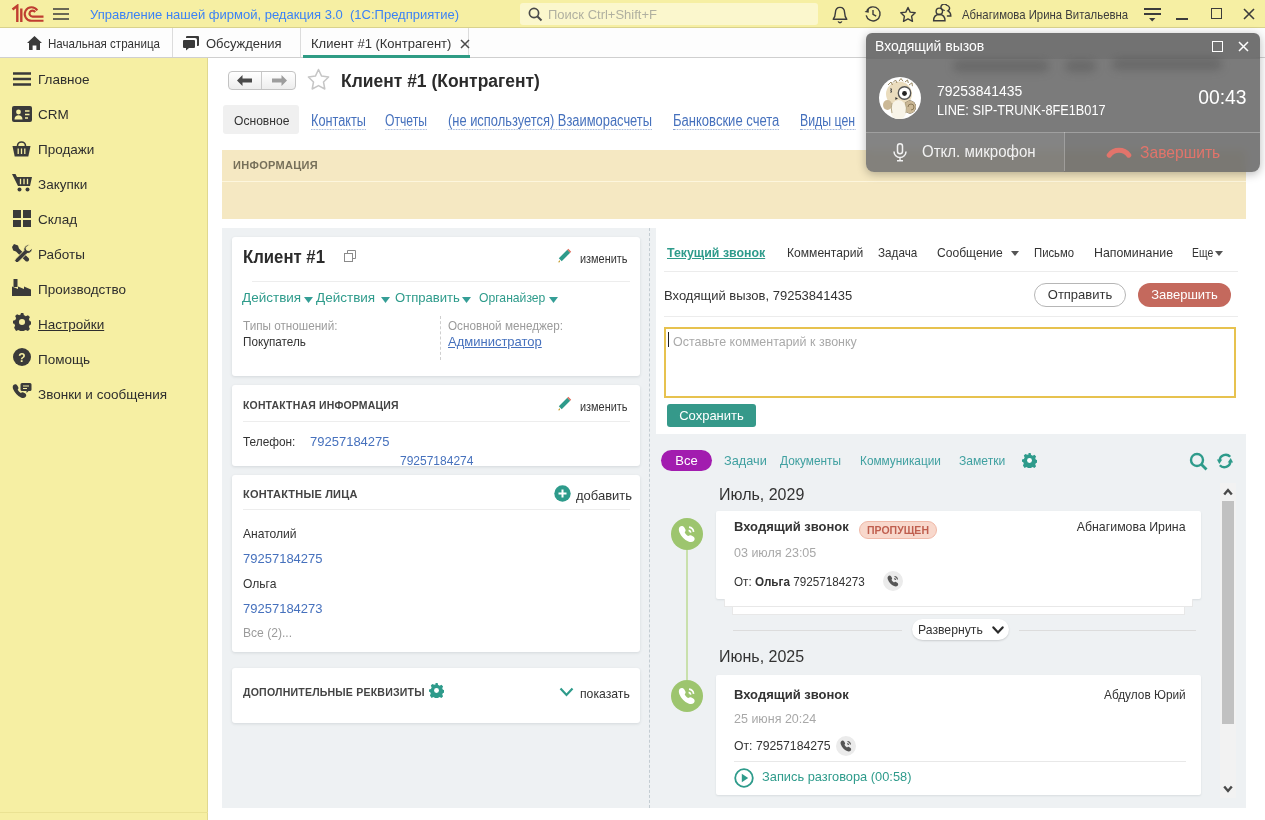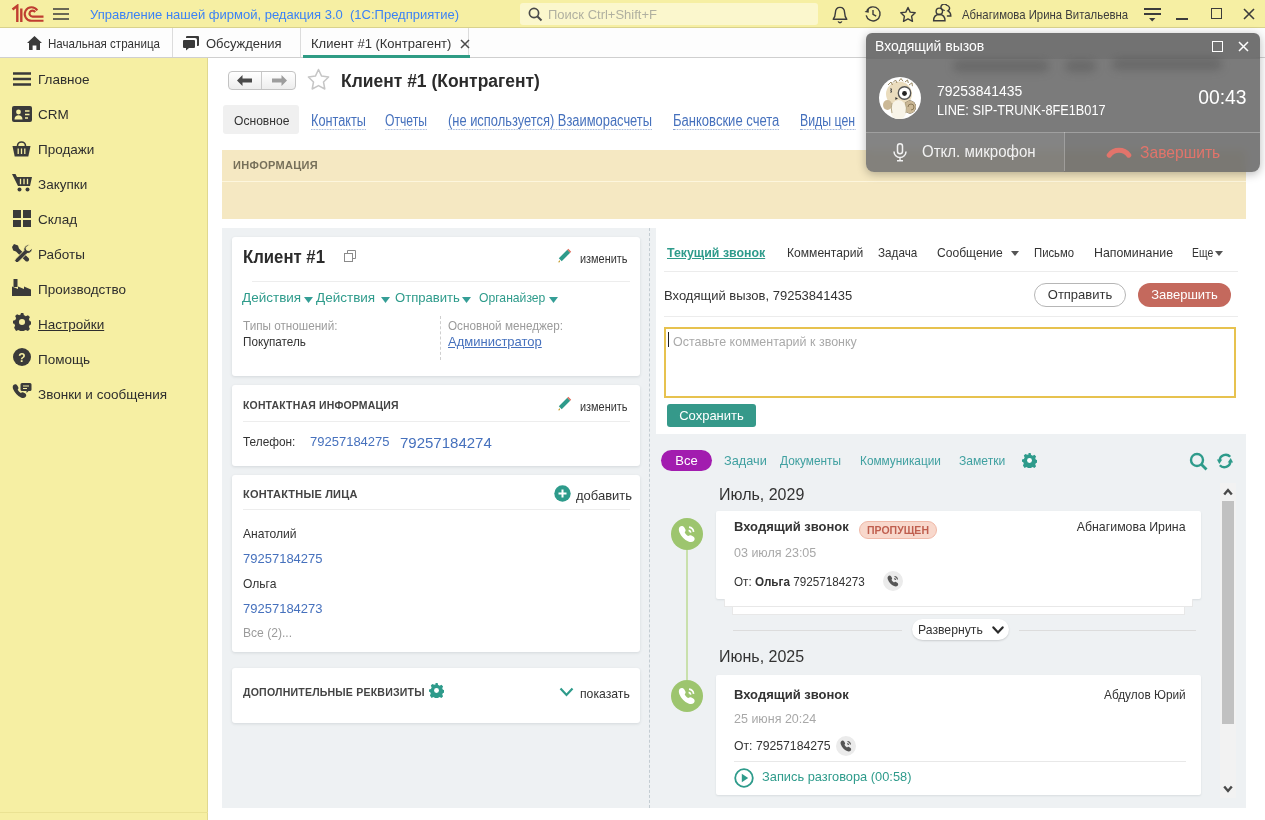--- a/index.html
+++ b/index.html
@@ -250,21 +250,21 @@
 <div class="abs cardhdr" style="left:243px;top:399px;transform:scaleX(.95);transform-origin:0 50%;">КОНТАКТНАЯ ИНФОРМАЦИЯ</div>
 <svg class="abs pencil" style="left:557px;top:396px;" width="15" height="15" viewBox="0 0 15 15">
  <path d="M3,12 L0.8,14.2 L3,14.2z" fill="#caa43c"></path>
  <path d="M1.8,10.3 L10.3,1.8 L13.2,4.7 L4.7,13.2z" fill="#2e9b8b"></path>
  <path d="M11.3,0.8 L14.2,3.7 L13.2,4.7 L10.3,1.8z" fill="#e06a5a"></path>
 </svg>
 <div class="abs nw" style="left:580px;top:399px;font-size:13px;color:#333;transform:scaleX(.84);transform-origin:0 50%;">изменить</div>
 <div class="abs" style="left:243px;top:421px;width:387px;height:1px;background:#ededed;"></div>
 <div class="abs dark nw" style="left:243px;top:434px;font-size:13px;transform:scaleX(.91);transform-origin:0 50%;">Телефон:</div>
 <div class="abs bluelink nw" style="left:310px;top:434px;font-size:13px;">79257184275</div>
-<div class="abs bluelink nw" style="left:400px;top:434px;font-size:15px;">79257184274</div>
+<div class="abs bluelink nw" style="left:400px;top:454px;font-size:12px;">79257184274</div>
 
 <div class="abs cardhdr" style="left:243px;top:488px;">КОНТАКТНЫЕ ЛИЦА</div>
 <svg class="abs" style="left:554px;top:485px;" width="17" height="17" viewBox="0 0 17 17">
  <circle cx="8.5" cy="8.5" r="8.2" fill="#2e9b8b"></circle>
  <path d="M8.5,4.5 v8 M4.5,8.5 h8" stroke="#fff" stroke-width="2"></path>
 </svg>
 <div class="abs nw" style="left:576px;top:488px;font-size:13px;color:#333;">добавить</div>
 <div class="abs" style="left:243px;top:509px;width:387px;height:1px;background:#ededed;"></div>
 <div class="abs dark nw" style="left:243px;top:526px;font-size:13px;transform:scaleX(.93);transform-origin:0 50%;">Анатолий</div>
 <div class="abs bluelink nw" style="left:243px;top:551px;font-size:13px;">79257184275</div>

